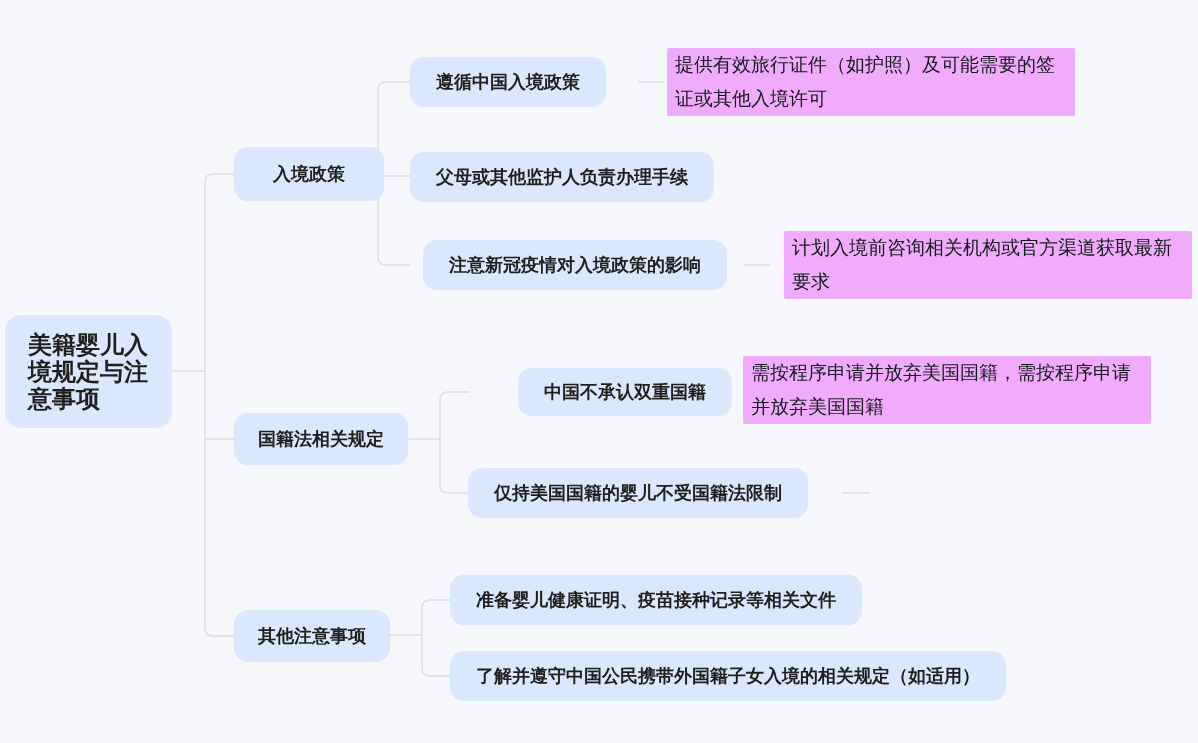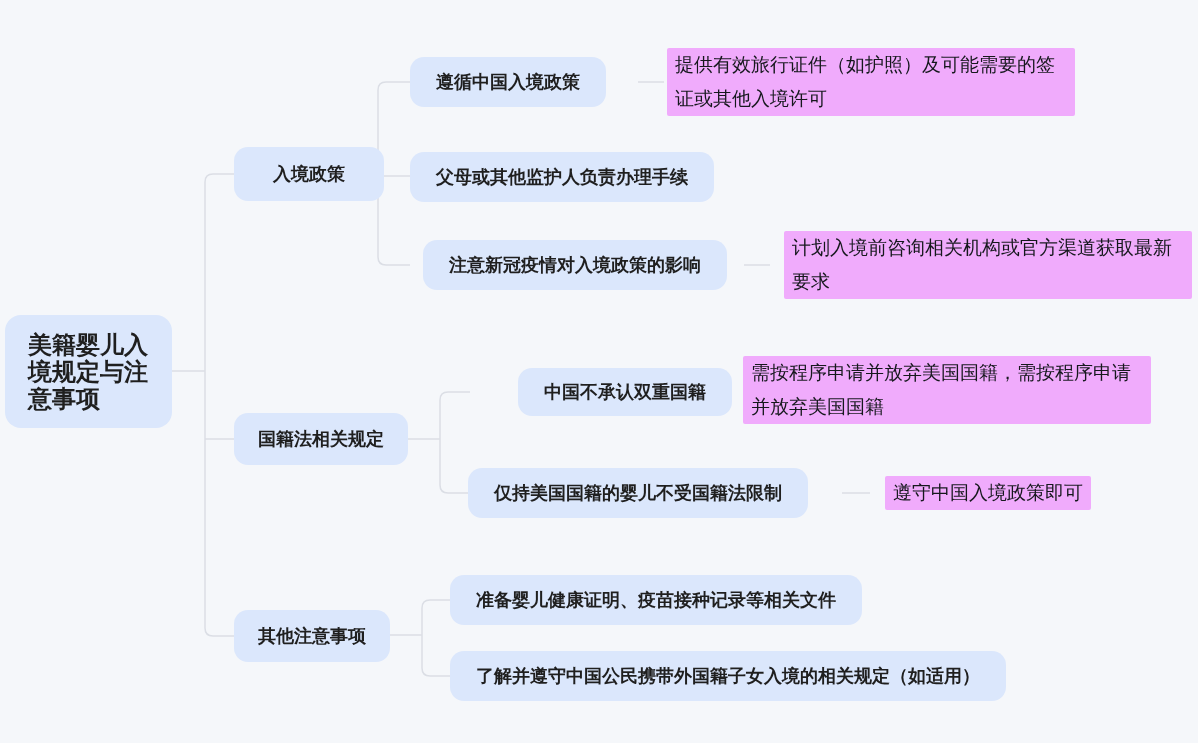--- a/index.html
+++ b/index.html
@@ -93,15 +93,14 @@
   <div class="node lvl3" style="left:450px;top:575px;">准备婴儿健康证明、疫苗接种记录等相关文件</div>
 
   <div class="node lvl3" style="left:450px;top:651px;">了解并遵守中国公民携带外国籍子女入境的相关规定（如适用）</div>
 
   <div class="detail wrap" style="left:667px;top:48px;">提供有效旅行证件（如护照）及可能需要的签证或其他入境许可</div>
 
   <div class="detail wrap" style="left:784px;top:231px;">计划入境前咨询相关机构或官方渠道获取最新要求</div>
 
   <div class="detail wrap" style="left:743px;top:356px;">需按程序申请并放弃美国国籍，需按程序申请并放弃美国国籍</div>
 
-  <div class="detail nowrap" style="left:885px;top:476px;">遵守中国入境政策即可</div>
 
 </div>
 
 </body></html>

